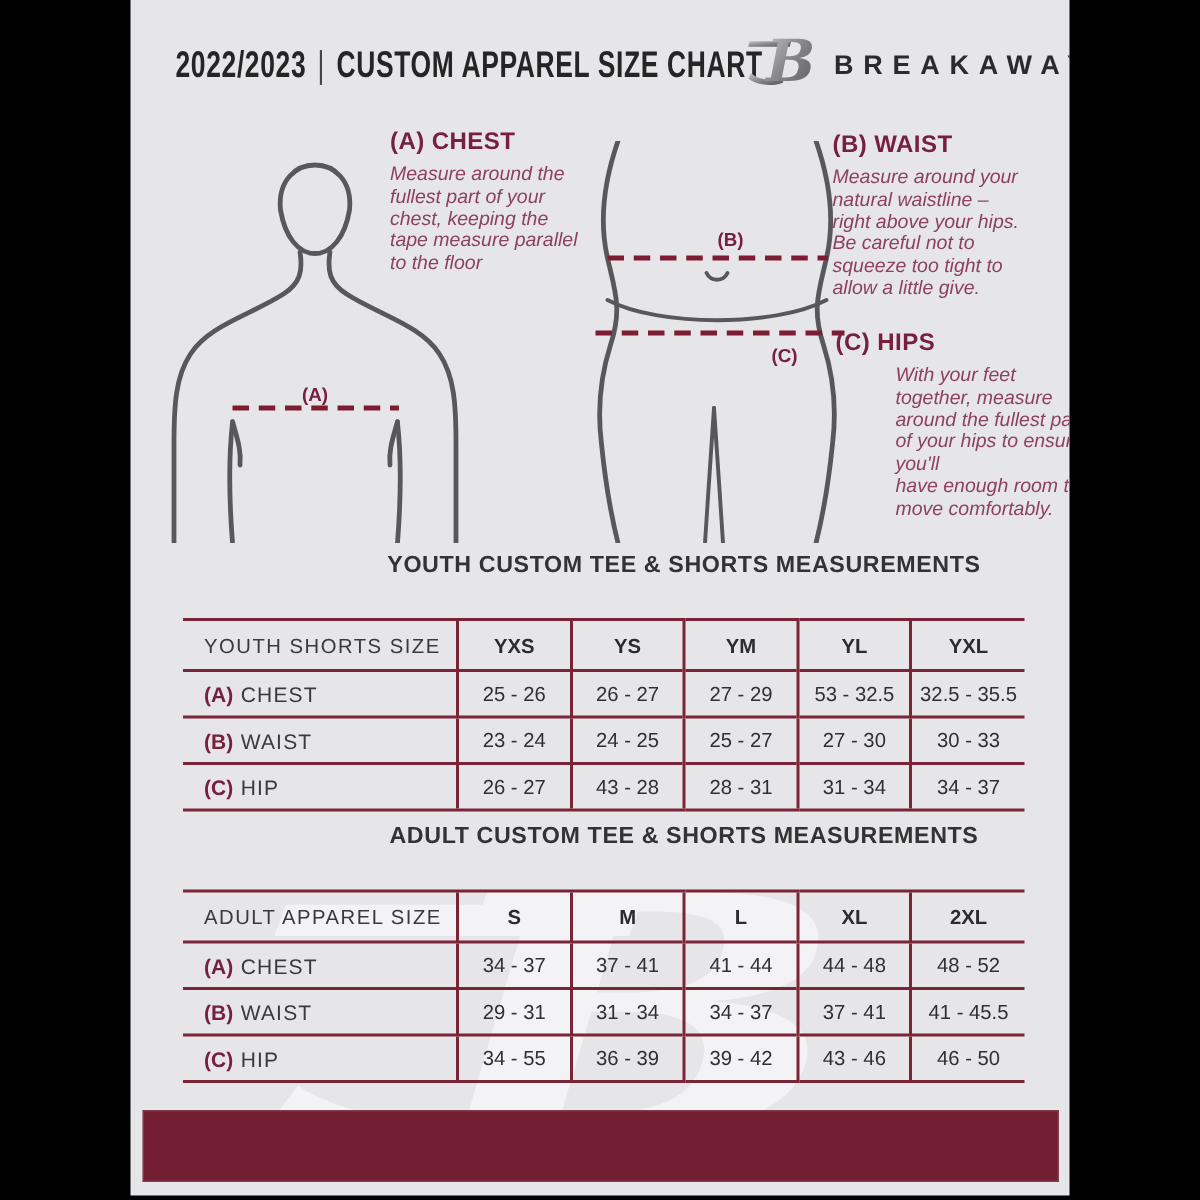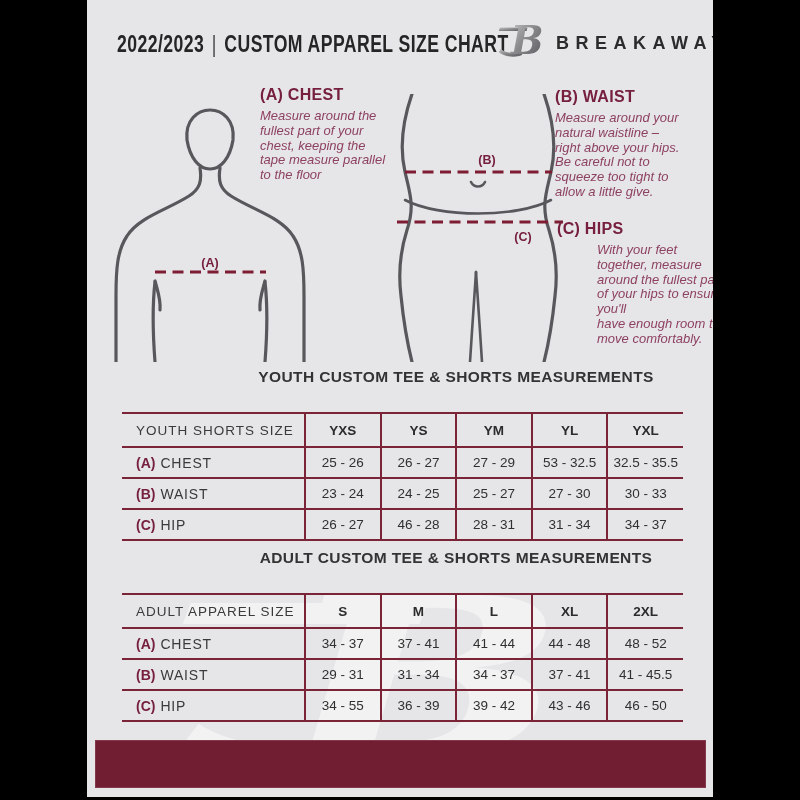--- a/index.html
+++ b/index.html
@@ -198,21 +198,21 @@
         <td class="rowlab"><span class="pfx">(B)</span><span>WAIST</span></td>
         <td class="val">23 - 24</td>
         <td class="val">24 - 25</td>
         <td class="val">25 - 27</td>
         <td class="val">27 - 30</td>
         <td class="val">30 - 33</td>
       </tr>
       <tr class="body last">
         <td class="rowlab"><span class="pfx">(C)</span><span>HIP</span></td>
         <td class="val">26 - 27</td>
-        <td class="val">46 - 28</td>
+        <td class="val">43 - 28</td>
         <td class="val">28 - 31</td>
         <td class="val">31 - 34</td>
         <td class="val">34 - 37</td>
       </tr>
       </tbody>
     </table>
   </div>
 
   <div class="sec sec-adult">
     <div class="sec-title">ADULT CUSTOM TEE &amp; SHORTS MEASUREMENTS</div>

